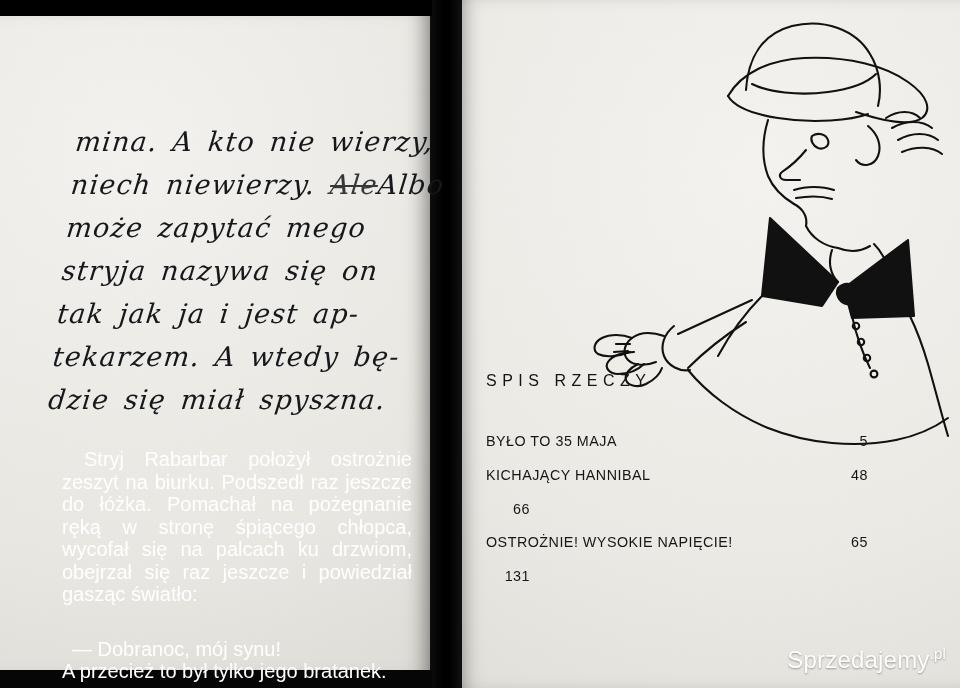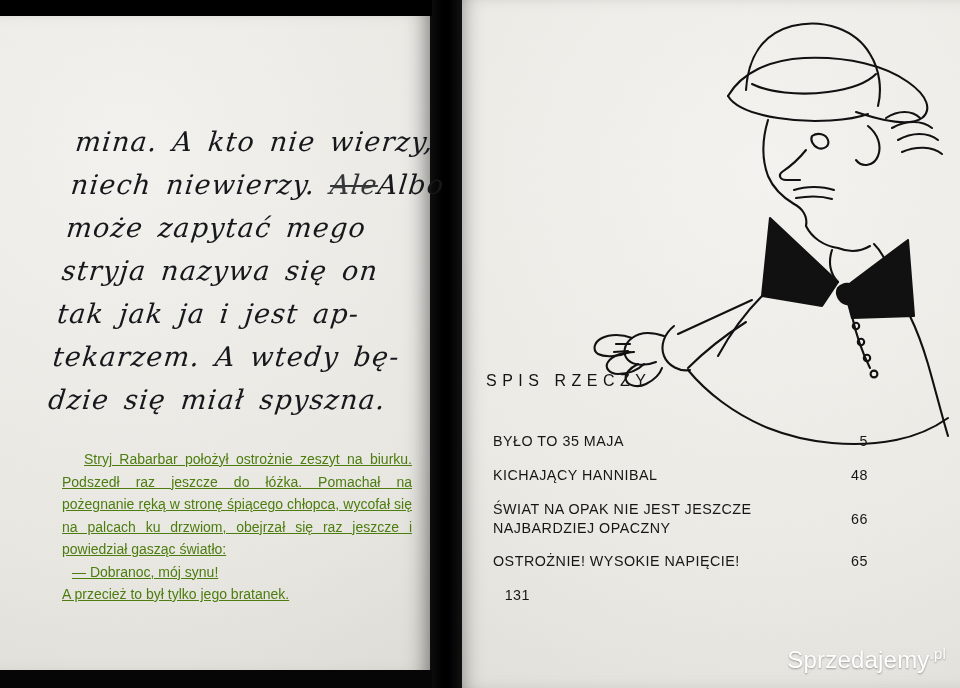--- a/index.html
+++ b/index.html
@@ -97,34 +97,34 @@
     opacity: 0.85;
   }
 
   
   .printed {
     position: absolute;
     left: 62px;
     top: 448px;
     width: 350px;
     font-family: "Liberation Sans", sans-serif;
-    font-size: 14px;
+    font-size: 20px;
     line-height: 22.5px;
-    color: #4d7c0f;
+    color: #ffffff;
     text-align: justify;
-    text-decoration: underline;
   }
   .printed p {
     margin: 0;
   }
   .printed .indent {
     text-indent: 22px;
   }
   .printed .dialog {
     text-indent: 10px;
+    margin-top: 32px;
   }
 
   
   .toc-title {
     position: absolute;
     left: 486px;
     top: 372px;
     font-family: "Liberation Sans", sans-serif;
     font-size: 16px;
     letter-spacing: 5.5px;
@@ -145,21 +145,20 @@
     align-items: flex-start;
     justify-content: space-between;
     margin-bottom: 15px;
   }
   .toc-row.two-line {
     margin-bottom: 14px;
   }
   .toc-label {
     max-width: 300px;
     line-height: 19px;
-    margin-left: 7px;
   }
   .toc-page {
     width: 44px;
     text-align: right;
     flex: 0 0 auto;
     line-height: 19px;
   }
   .toc-row.two-line .toc-page {
     align-self: center;
   }
@@ -294,21 +293,20 @@
   <div class="toc">
     <div class="toc-row">
       <span class="toc-label">BYŁO TO 35 MAJA</span>
       <span class="toc-page">5</span>
     </div>
     <div class="toc-row">
       <span class="toc-label">KICHAJĄCY HANNIBAL</span>
       <span class="toc-page">48</span>
     </div>
     <div class="toc-row two-line">
-      <span class="toc-label">ŚWIAT NA OPAK NIE JEST JESZCZE NAJBARDZIEJ OPACZNY</span>
       <span class="toc-page">66</span>
     </div>
     <div class="toc-row">
       <span class="toc-label">OSTROŻNIE! WYSOKIE NAPIĘCIE!</span>
       <span class="toc-page">65</span>
     </div>
     <div class="toc-row">
       <span class="toc-page">131</span>
     </div>
   </div>

